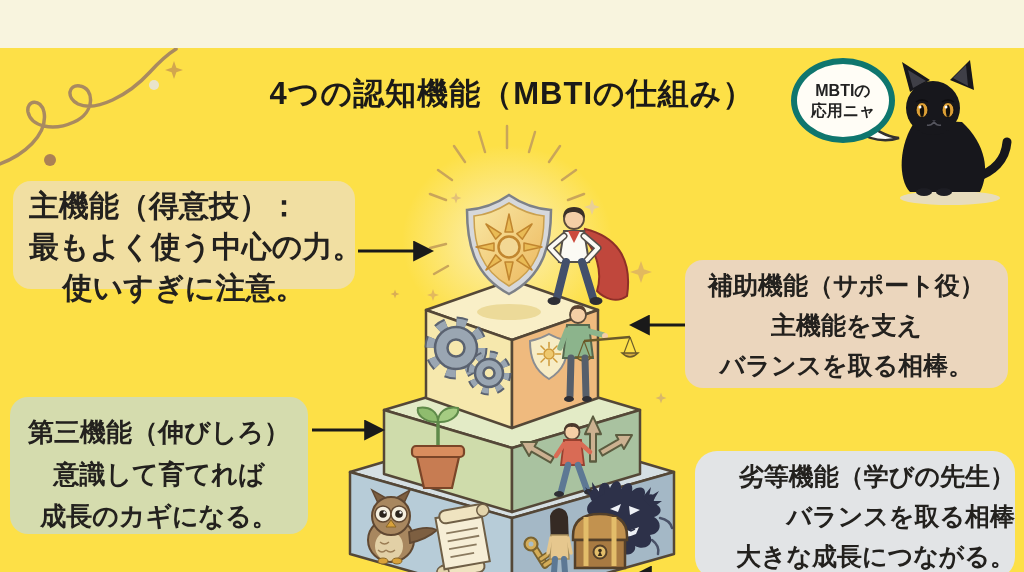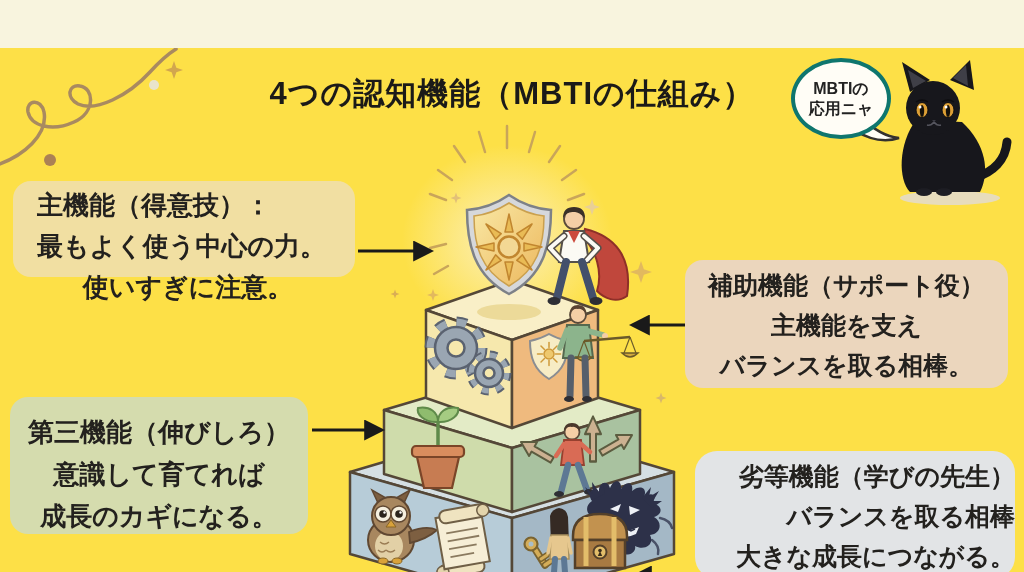--- a/index.html
+++ b/index.html
@@ -3,27 +3,27 @@
 <meta charset="utf-8">
 <style>
   html,body{margin:0;padding:0;background:#f8f4de;}
   .stage{position:relative;width:1024px;height:572px;overflow:hidden;
          font-family:"Liberation Sans","DejaVu Sans",sans-serif;color:#23211e;}
   .scene{position:absolute;left:0;top:0;}
   .page-title{position:absolute;left:0;right:0;top:25px;text-align:center;
               font-size:31px;font-weight:bold;color:#1b1a18;letter-spacing:1px;}
   .callout{position:absolute;border-radius:18px;font-weight:bold;box-sizing:border-box;}
   .callout .ln{white-space:nowrap;}
-  .co-dominant{left:13px;top:133px;width:342px;height:96px;font-size:26px;line-height:41px;padding:4px 0 0 24px;}
+  .co-dominant{left:13px;top:133px;width:342px;height:108px;font-size:30px;line-height:41px;padding:4px 0 0 16px;}
   .co-dominant .ln3{text-align:center;padding-right:16px;}
   .co-auxiliary{left:685px;top:212px;width:323px;height:128px;font-size:25px;line-height:40px;padding-top:5px;text-align:center;}
   .co-tertiary{left:10px;top:349px;width:298px;height:137px;font-size:26px;line-height:42px;padding-top:14px;text-align:center;}
   .co-inferior{left:695px;top:403px;width:320px;height:128px;font-size:25px;line-height:40px;padding:5px 0 0 14px;text-align:right;border-radius:22px;}
   .bubble{position:absolute;left:791px;top:10px;width:92px;height:73px;background:#fffdf6;
-          border:4px solid #0f766e;border-radius:50%;display:flex;flex-direction:column;
+          border:6px solid #0f766e;border-radius:50%;display:flex;flex-direction:column;
           align-items:center;justify-content:center;font-weight:bold;font-size:16px;line-height:20px;color:#222;}
 </style>
 </head>
 <body>
 
 <div class="stage" style="background-color: #fde047; margin-top: 48px;">
 
 <svg class="scene" width="1024" height="572" viewBox="0 0 1024 572">
   <defs>
     <marker id="ah" viewBox="0 0 10 10" refX="8" refY="5" markerWidth="7" markerHeight="7" orient="auto-start-reverse">

